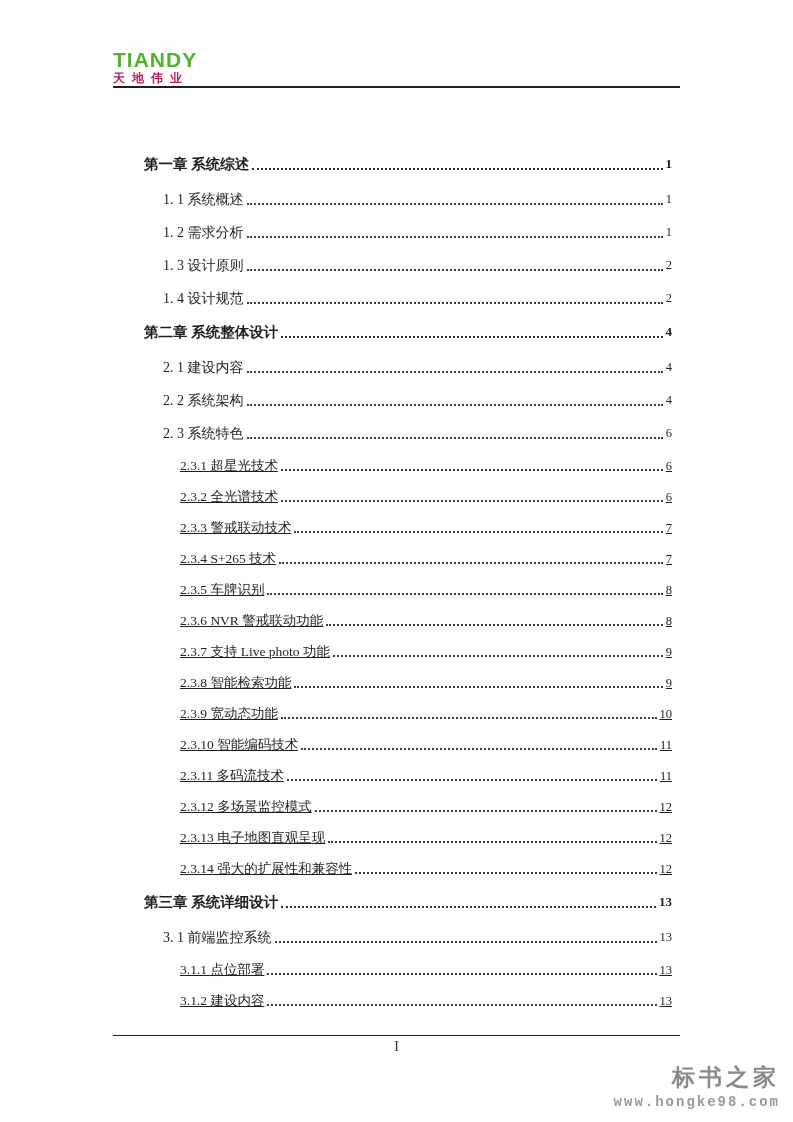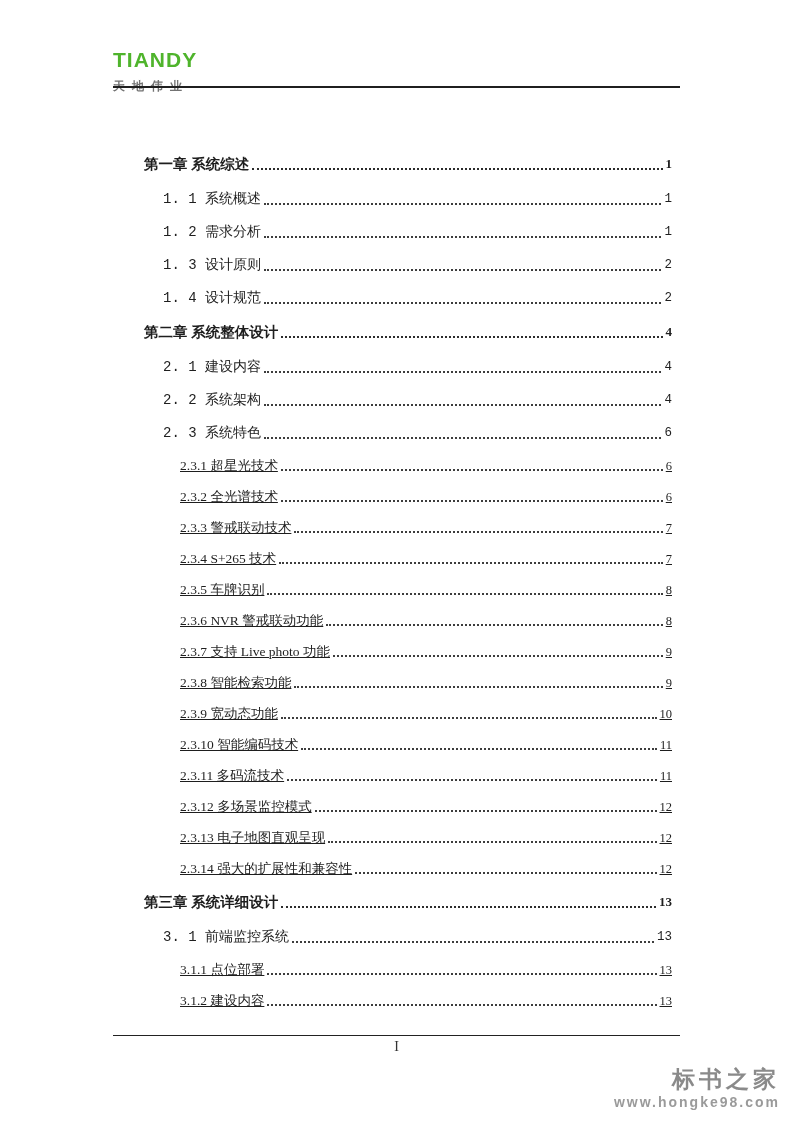--- a/index.html
+++ b/index.html
@@ -17,21 +17,21 @@
   
   .logo { position:absolute; left:113px; top:49px; line-height:1; }
   .logo-en {
     font-family:"Liberation Sans","DejaVu Sans",sans-serif;
     font-weight:bold; font-size:21px; letter-spacing:1px;
     color:#4fb42c;
   }
   .logo-cn {
     font-family:"Liberation Sans","DejaVu Sans",sans-serif;
     font-weight:bold; font-size:12px; letter-spacing:7px;
-    color:#737373; margin-top:10px; white-space:nowrap;
+    color:#be185d; margin-top:2px; white-space:nowrap;
   }
   .header-title {
     position:absolute; right:113px; top:64px;
     font-size:15px; color:#262626; letter-spacing:1px;
     white-space:nowrap;
   }
   .header-rule {
     position:absolute; left:113px; right:113px; top:86px;
     border-top:2px solid #1f1f1f; height:0;
   }
@@ -49,39 +49,39 @@
   .toc-label { white-space:nowrap; }
   .leader {
     flex:1 1 auto; margin:0 3px 4px 3px;
     border-bottom:2px dotted #3d3d3d; height:0; min-width:20px;
   }
   .toc-page { white-space:nowrap; font-size:12.5px; color:#1e1e1e; }
 
   .lvl1 { margin:4px 0 16px 31px; font-weight:bold; font-size:14.5px; line-height:20px; }
   .lvl1 .toc-page { font-weight:bold; font-size:13px; }
   .lvl1 .leader { border-bottom-color:#2c2c2c; }
-  .lvl2 { margin:0 0 14px 50px; font-size:14px; line-height:19px;font-family:Liberation Mono, monospace; }
+  .lvl2 { margin:0 0 14px 50px; font-size:14px; line-height:19px; }
   .lvl3 { margin:0 0 13px 67px; font-size:13.5px; line-height:18px;text-decoration:underline; }
   .ch3 { margin-top:14px; }
 
   
   .footer-rule {
     position:absolute; left:113px; right:113px; top:1035px;
     border-top:1.5px solid #222; height:0;
   }
   .page-num {
     position:absolute; top:1039px; left:0; width:100%;
     text-align:center; font-size:14px; color:#333;
   }
 
   
   .watermark {
     position:absolute; right:13px; bottom:12px;
     text-align:right;
-    font-family:Liberation Sans, sans-serif;
+    font-family:Liberation Mono, monospace;
   }
   .wm-name {
     font-size:23px; font-weight:bold; letter-spacing:4px;
     color:#8a8a8a; line-height:1.1;
   }
   .wm-url {
     font-size:14px; font-weight:bold; letter-spacing:2px;
     color:#9a9a9a; margin-top:2px;
   }
 </style>

